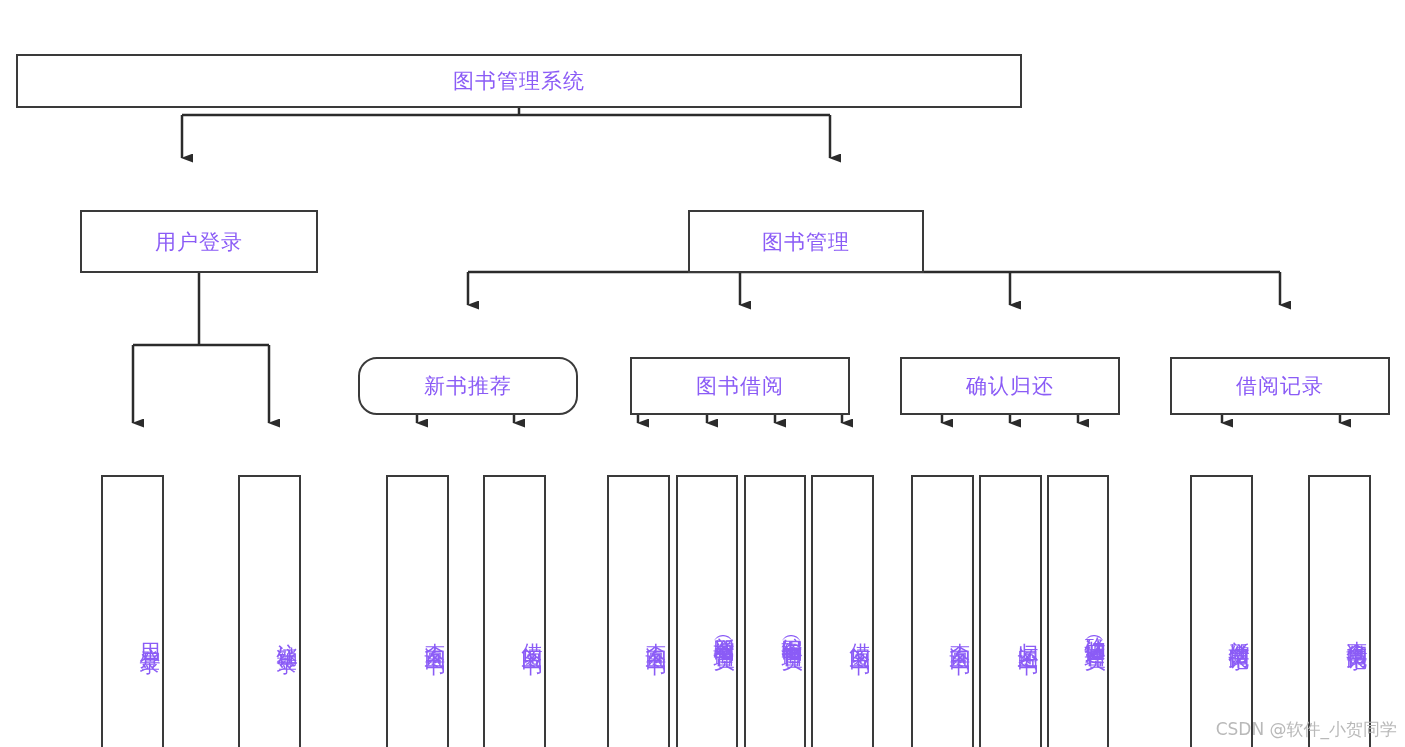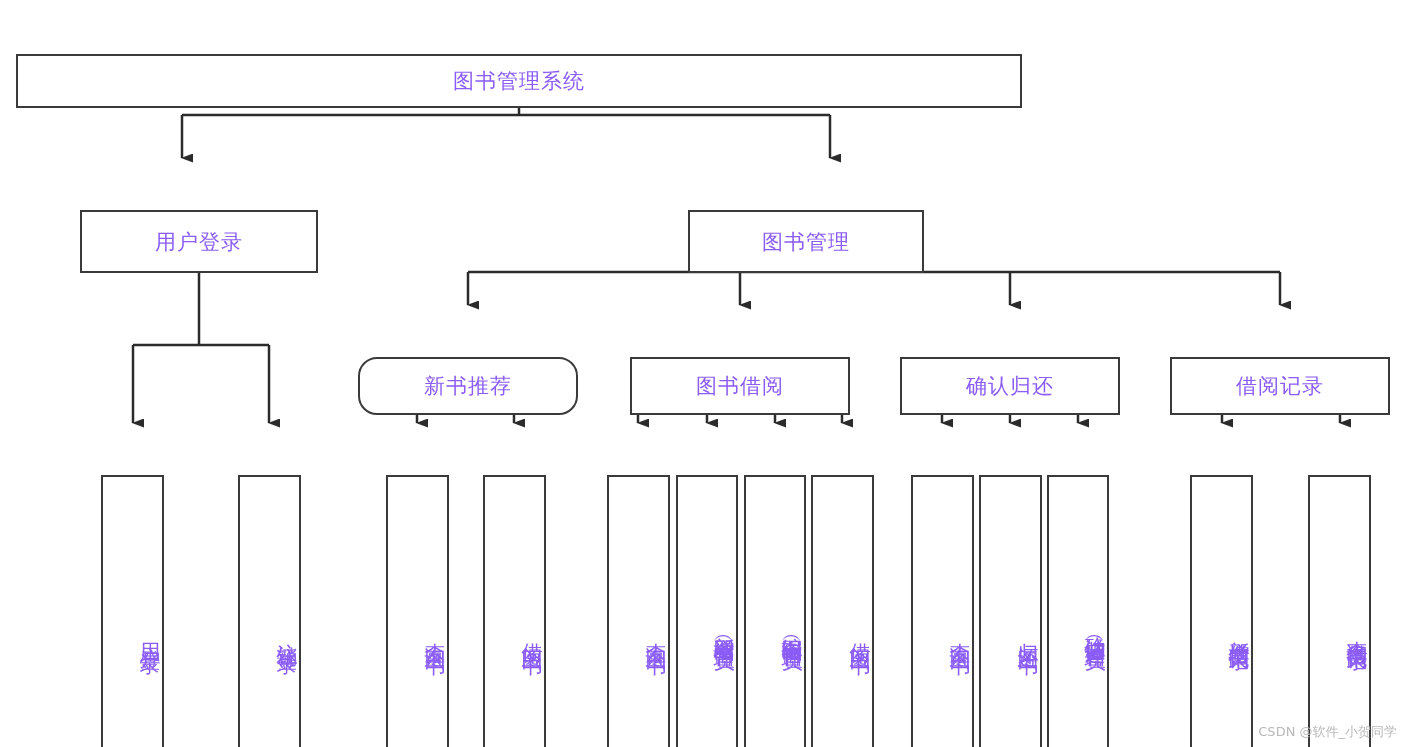--- a/index.html
+++ b/index.html
@@ -58,21 +58,21 @@
     letter-spacing: 2px;
     padding-top: 10px;
   }
   .node-v.vtop {
     padding-top: 8px;
   }
   .watermark {
     position: absolute;
     right: 8px;
     bottom: 6px;
-    font-size: 13px;
+    font-size: 17px;
     color: #b9b9b9;
     z-index: 3;
     white-space: nowrap;
     font-family: "DejaVu Sans", sans-serif;
   }
 </style>
 </head>
 <body>
 
 <div id="diagram-root">

